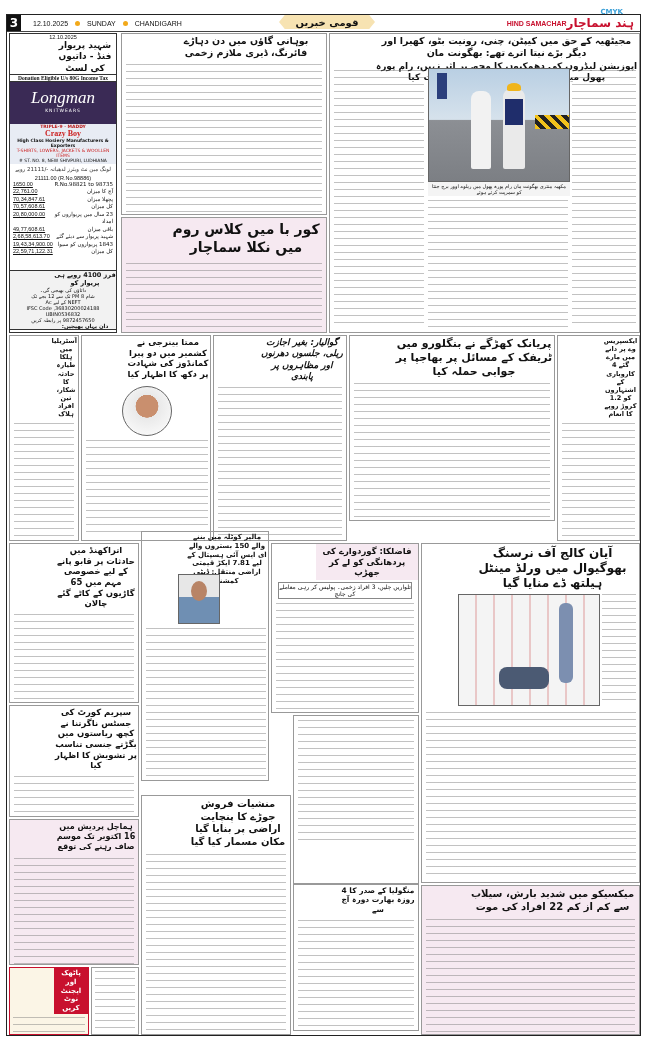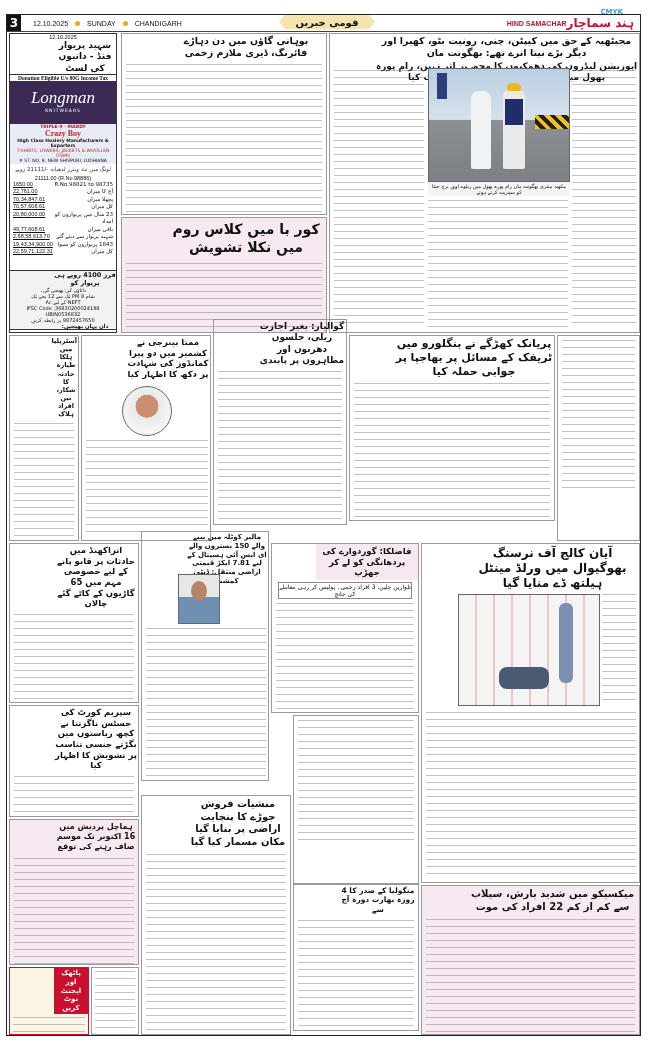--- a/index.html
+++ b/index.html
@@ -115,21 +115,21 @@
     <div class="hl" style="font-size:5.5px;">دان یہاں بھیجیں: شہید پریوار فنڈ</div>
     <div class="hl" style="font-size:5px;">پنجاب کیسری گروپ سول لائنز جالندھر - 144001</div>
   </div>
 
   <div class="blk" style="left:114px;top:18px;width:206px;height:182px;">
     <div class="hl" style="font-size:9.5px;padding:1px;">بوہانی گاؤں میں دن دہاڑے فائرنگ، ڈیری ملازم زخمی</div>
     <div class="filler" style="margin:4px;height:158px;"></div>
   </div>
 
   <div class="blk box-pink" style="left:114px;top:202px;width:206px;height:116px;">
-    <div class="hl" style="font-size:14px;padding:3px;">کور با میں کلاس روم میں نکلا تشویش</div>
+    <div class="hl" style="font-size:14px;padding:3px;">کور با میں کلاس روم میں نکلا سماچار</div>
     <div class="filler" style="margin:4px;height:80px;"></div>
   </div>
 
   <div class="blk" style="left:322px;top:18px;width:311px;height:300px;">
     <div class="hl" style="font-size:9.5px;padding:1px;">مجیٹھیہ کے حق میں کیپٹن، چنی، رونیت بٹو، کھیرا اور دیگر بڑے نیتا اترے تھے: بھگونت مان</div>
     <div class="hl" style="font-size:9px;padding:1px;">اپوزیشن لیڈروں کی دھمکیوں کا مجھ پر اثر نہیں، رام پورہ پھول میں ریلوے اوور برج جنتا کو سمرپت کیا</div>
     <div class="photo" style="left:98px;top:34px;width:140px;height:112px;background:linear-gradient(#b9cfe3 0,#d6e2ec 45%,#8c8f94 46%,#7c7f84 100%);">
       <div style="position:absolute;left:42px;top:22px;width:20px;height:78px;background:#f2f2f2;border-radius:8px 8px 2px 2px;"></div>
       <div style="position:absolute;left:74px;top:20px;width:22px;height:80px;background:#eaeaea;border-radius:8px 8px 2px 2px;"></div>
       <div style="position:absolute;left:78px;top:14px;width:14px;height:8px;background:#f0b51c;border-radius:50% 50% 20% 20%;"></div>
@@ -145,29 +145,30 @@
 
   <div class="blk" style="left:74px;top:320px;width:130px;height:206px;">
     <div class="hl" style="font-size:8.5px;padding:1px;">ممتا بینرجی نے کشمیر میں دو پیرا کمانڈوز کی شہادت پر دکھ کا اظہار کیا</div>
     <div class="photo" style="left:40px;top:50px;width:48px;height:48px;border-radius:50%;background:radial-gradient(circle at 50% 40%,#c98f6e 0,#c98f6e 30%,#e9e9e9 31%,#ffffff 100%);"></div>
     <div class="filler" style="position:absolute;left:4px;top:104px;width:122px;height:96px;"></div>
   </div>
   <div class="blk" style="left:2px;top:320px;width:70px;height:206px;">
     <div class="hl" style="font-size:6.5px;padding:1px;">آسٹریلیا میں ہلکا طیارہ حادثہ کا شکار، تین افراد ہلاک</div>
     <div class="filler" style="margin:4px;height:170px;"></div>
   </div>
-  <div class="blk" style="left:206px;top:304px;width:134px;height:206px;">
+  <div class="blk" style="left:206px;top:320px;width:134px;height:206px;font-style:italic;">
     <div class="hl" style="font-size:9px;padding:1px;">گوالیار: بغیر اجازت ریلی، جلسوں دھرنوں اور مظاہروں پر پابندی</div>
     <div class="filler" style="margin:4px;height:160px;"></div>
   </div>
   <div class="blk" style="left:342px;top:320px;width:206px;height:186px;">
     <div class="hl" style="font-size:11px;padding:1px;">پریانک کھڑگے نے بنگلورو میں ٹریفک کے مسائل پر بھاجپا پر جوابی حملہ کیا</div>
     <div class="filler" style="margin:4px;height:160px;"></div>
   </div>
   <div class="blk" style="left:550px;top:320px;width:83px;height:206px;">
+    <div class="hl" style="font-size:6.5px;padding:1px;">ایکسپریس وے پر دانے میں مارے گئے 4 کاروباری کے اشتہاروں کو 1.2 کروڑ روپے کا انعام</div>
     <div class="filler" style="margin:4px;height:150px;"></div>
   </div>
 
   <div class="blk" style="left:2px;top:528px;width:130px;height:160px;">
     <div class="hl" style="font-size:8.5px;padding:1px;">اتراکھنڈ میں حادثات پر قابو پانے کے لیے خصوصی مہم میں 65 گاڑیوں کے کاٹے گئے چالان</div>
     <div class="filler" style="margin:4px;height:110px;"></div>
   </div>
   <div class="blk" style="left:134px;top:516px;width:128px;height:250px;">
     <div class="hl" style="font-size:7px;padding:1px;">مالیر کوٹلہ میں بننے والے 150 بستروں والے ای ایس آئی ہسپتال کے لیے 7.81 ایکڑ قیمتی اراضی منتقل: ڈپٹی کمشنر</div>
     <div class="photo" style="left:36px;top:42px;width:40px;height:48px;background:linear-gradient(#e7e7e7 0,#e7e7e7 45%,#6f8fb3 46%,#6f8fb3 100%);">

